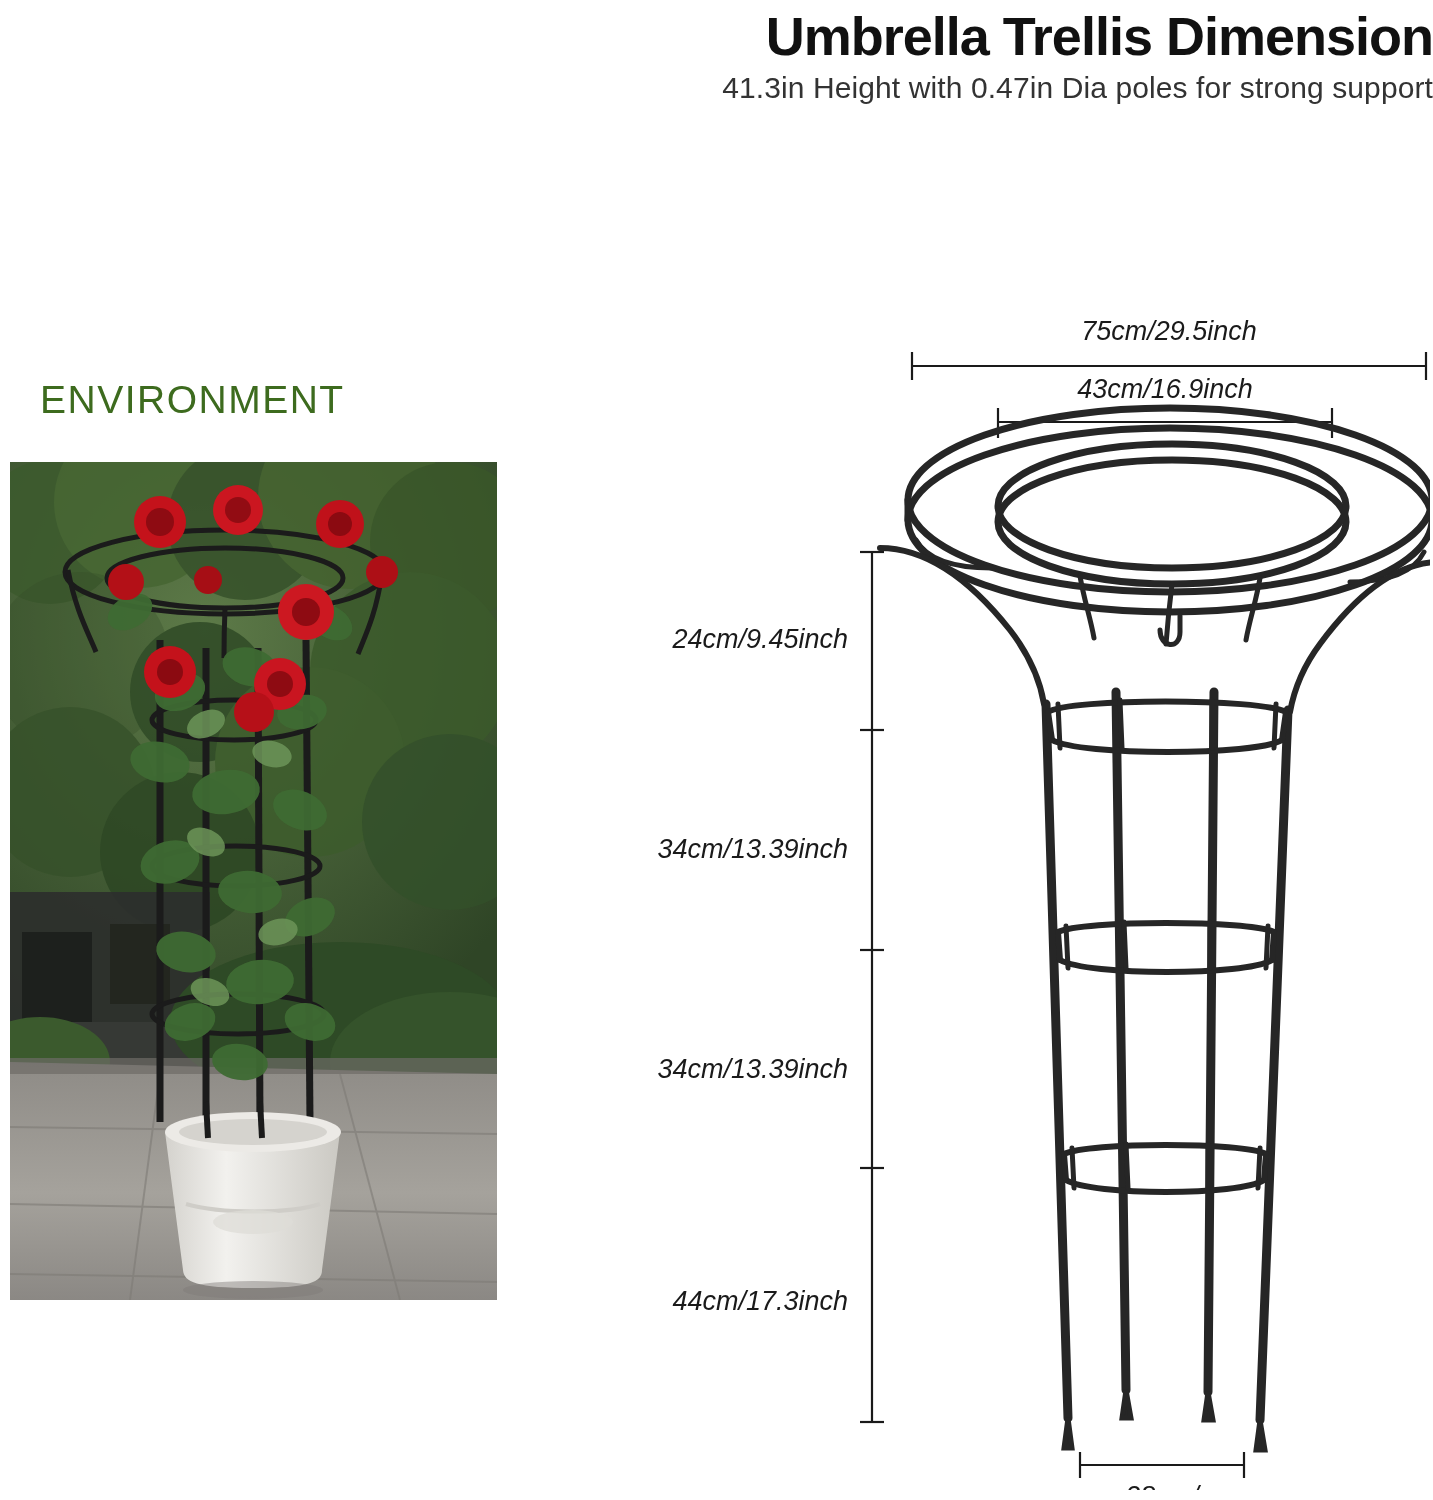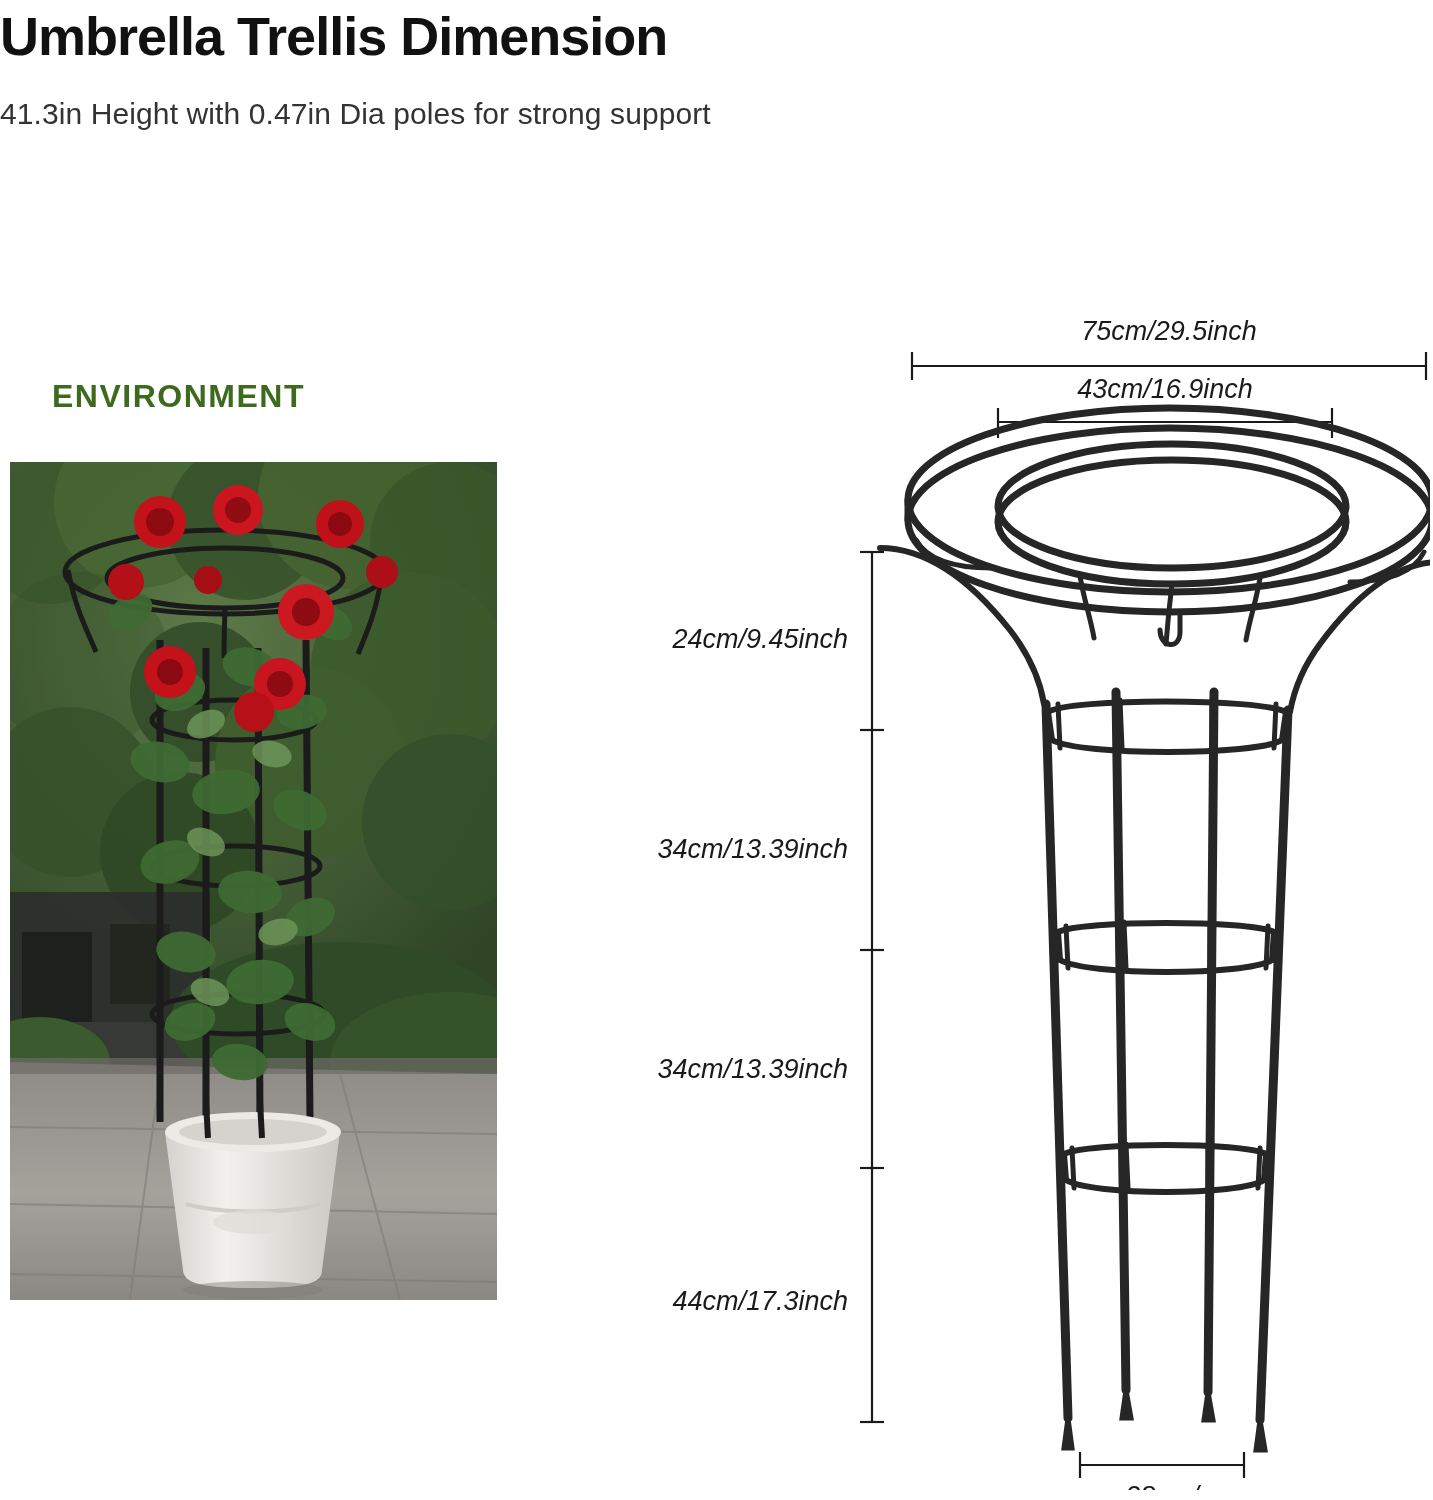--- a/index.html
+++ b/index.html
@@ -15,45 +15,45 @@
     color: #1a1a1a;
     overflow: hidden;
   }
 
   
   .header {
     position: absolute;
     top: 0;
     left: 0;
     width: 1433px;
-    text-align: left;
+    text-align: right;
   }
   .title {
     font-size: 54px;
     font-weight: 700;
     letter-spacing: -1px;
     margin: 8px 0 0 0;
     line-height: 1.05;
     color: #111111;
   }
   .subtitle {
     font-size: 30px;
     font-weight: 400;
     color: #333333;
-    margin-top: 32px;
+    margin-top: 6px;
     letter-spacing: 0.1px;
   }
 
   
   .env-label {
     position: absolute;
-    left: 52px;
+    left: 40px;
     top: 378px;
-    font-size: 32px;
-    font-weight: 700;
+    font-size: 39px;
+    font-weight: 400;
     color: #3d6b1e;
     letter-spacing: 1.5px;
   }
   .photo {
     position: absolute;
     left: 10px;
     top: 462px;
     width: 487px;
     height: 838px;
     overflow: hidden;

